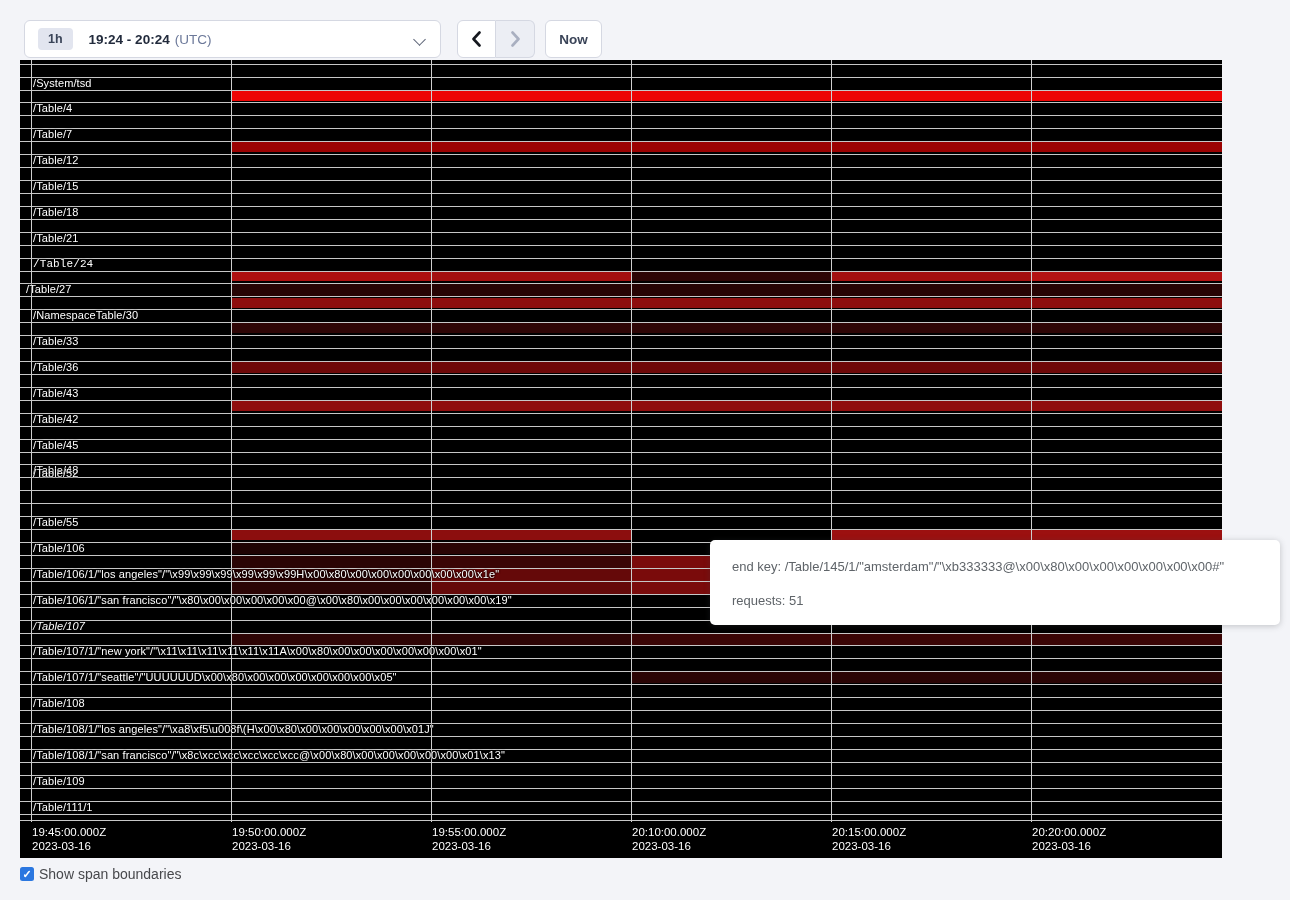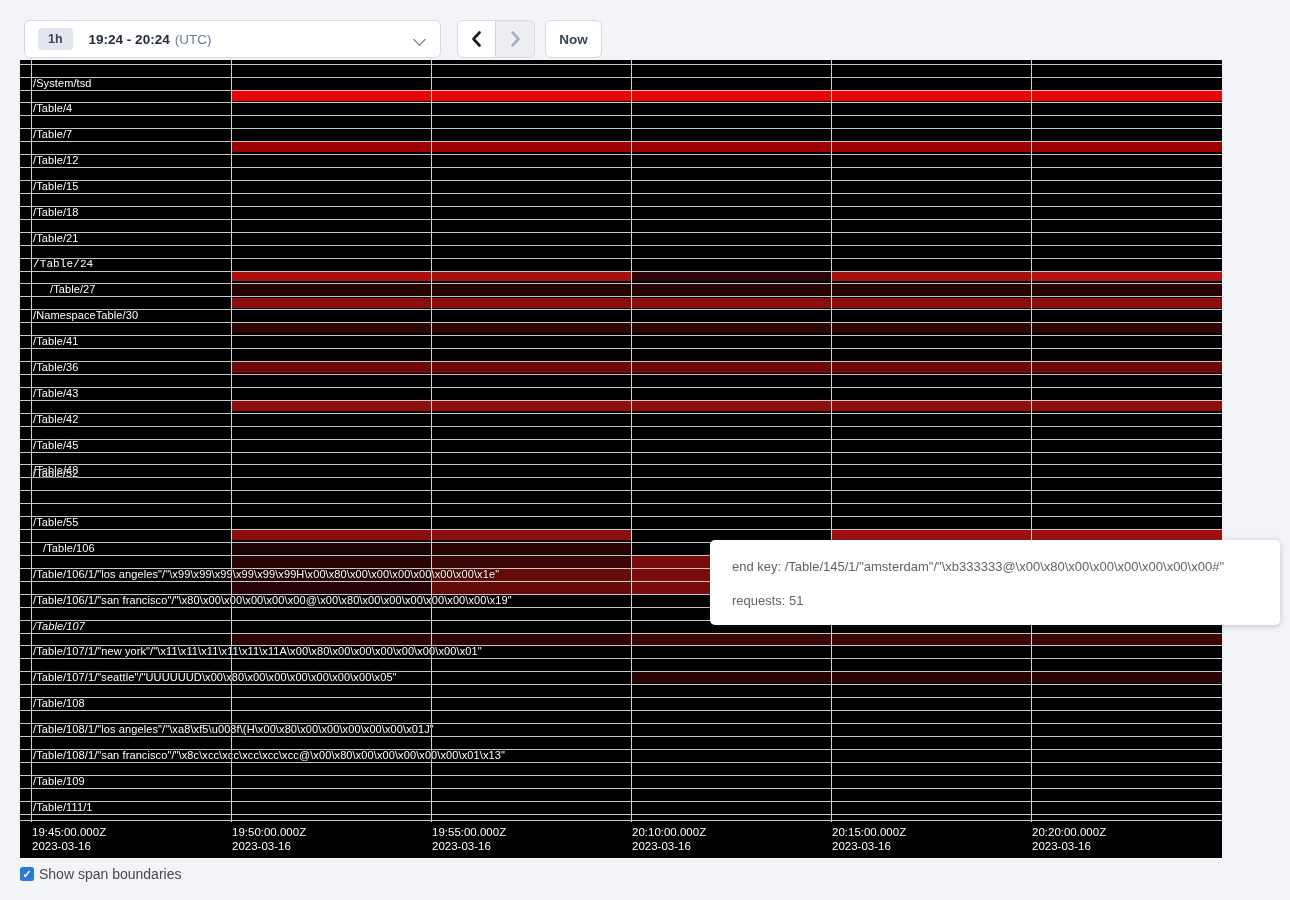--- a/index.html
+++ b/index.html
@@ -240,31 +240,31 @@
     <div class="vline" style="left: 811px; height: 762px;"></div>
     <div class="vline" style="left: 1011px; height: 762px;"></div>
     <div class="row-label" style="left: 13px; top: 16.5px;">/System/tsd</div>
     <div class="row-label" style="left: 13px; top: 42.4px;">/Table/4</div>
     <div class="row-label" style="left: 13px; top: 68.2px;">/Table/7</div>
     <div class="row-label" style="left: 13px; top: 94.1px;">/Table/12</div>
     <div class="row-label" style="left: 13px; top: 119.9px;">/Table/15</div>
     <div class="row-label" style="left: 13px; top: 145.8px;">/Table/18</div>
     <div class="row-label" style="left: 13px; top: 171.6px;">/Table/21</div>
     <div class="row-label" style="left: 13px; top: 197.5px; font-family: Liberation Mono, monospace;">/Table/24</div>
-    <div class="row-label" style="left: 30px; top: 223.4px;">/Table/27</div>
+    <div class="row-label" style="left: 6px; top: 223.4px;">/Table/27</div>
     <div class="row-label" style="left: 13px; top: 249.2px;">/NamespaceTable/30</div>
-    <div class="row-label" style="left: 13px; top: 275.1px;">/Table/41</div>
+    <div class="row-label" style="left: 13px; top: 275.1px;">/Table/33</div>
     <div class="row-label" style="left: 13px; top: 300.9px;">/Table/36</div>
     <div class="row-label" style="left: 13px; top: 326.8px;">/Table/43</div>
     <div class="row-label" style="left: 13px; top: 352.6px;">/Table/42</div>
     <div class="row-label" style="left: 13px; top: 378.5px;">/Table/45</div>
     <div class="row-label" style="left: 13px; top: 404.4px;">/Table/48</div>
     <div class="row-label" style="left: 13px; top: 407px;">/Table/52</div>
     <div class="row-label" style="left: 13px; top: 456.1px;">/Table/55</div>
-    <div class="row-label" style="left: 23px; top: 481.9px;">/Table/106</div>
+    <div class="row-label" style="left: 13px; top: 481.9px;">/Table/106</div>
     <div class="row-label" style="left: 13px; top: 507.8px;">/Table/106/1/"los angeles"/"\x99\x99\x99\x99\x99\x99H\x00\x80\x00\x00\x00\x00\x00\x00\x1e"</div>
     <div class="row-label" style="left: 13px; top: 533.6px;">/Table/106/1/"san francisco"/"\x80\x00\x00\x00\x00\x00@\x00\x80\x00\x00\x00\x00\x00\x00\x19"</div>
     <div class="row-label" style="left: 13px; top: 559.5px; font-style: italic;">/Table/107</div>
     <div class="row-label" style="left: 13px; top: 585.4px;">/Table/107/1/"new york"/"\x11\x11\x11\x11\x11\x11A\x00\x80\x00\x00\x00\x00\x00\x00\x01"</div>
     <div class="row-label" style="left: 13px; top: 611.2px;">/Table/107/1/"seattle"/"UUUUUUD\x00\x80\x00\x00\x00\x00\x00\x00\x05"</div>
     <div class="row-label" style="left: 13px; top: 637.1px;">/Table/108</div>
     <div class="row-label" style="left: 13px; top: 662.9px;">/Table/108/1/"los angeles"/"\xa8\xf5\u008f\(H\x00\x80\x00\x00\x00\x00\x00\x01J"</div>
     <div class="row-label" style="left: 13px; top: 688.8px;">/Table/108/1/"san francisco"/"\x8c\xcc\xcc\xcc\xcc\xcc@\x00\x80\x00\x00\x00\x00\x00\x01\x13"</div>
     <div class="row-label" style="left: 13px; top: 714.6px;">/Table/109</div>
     <div class="row-label" style="left: 13px; top: 740.5px;">/Table/111/1</div>

